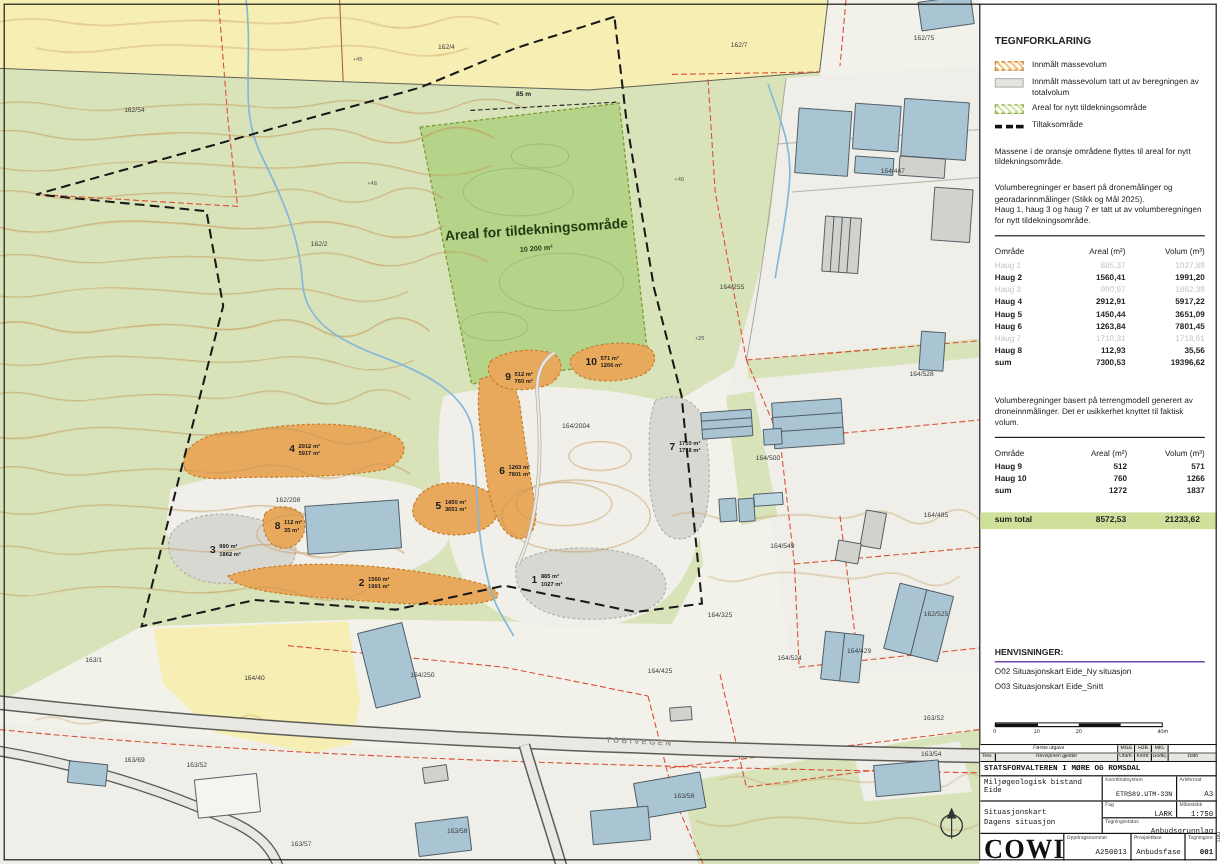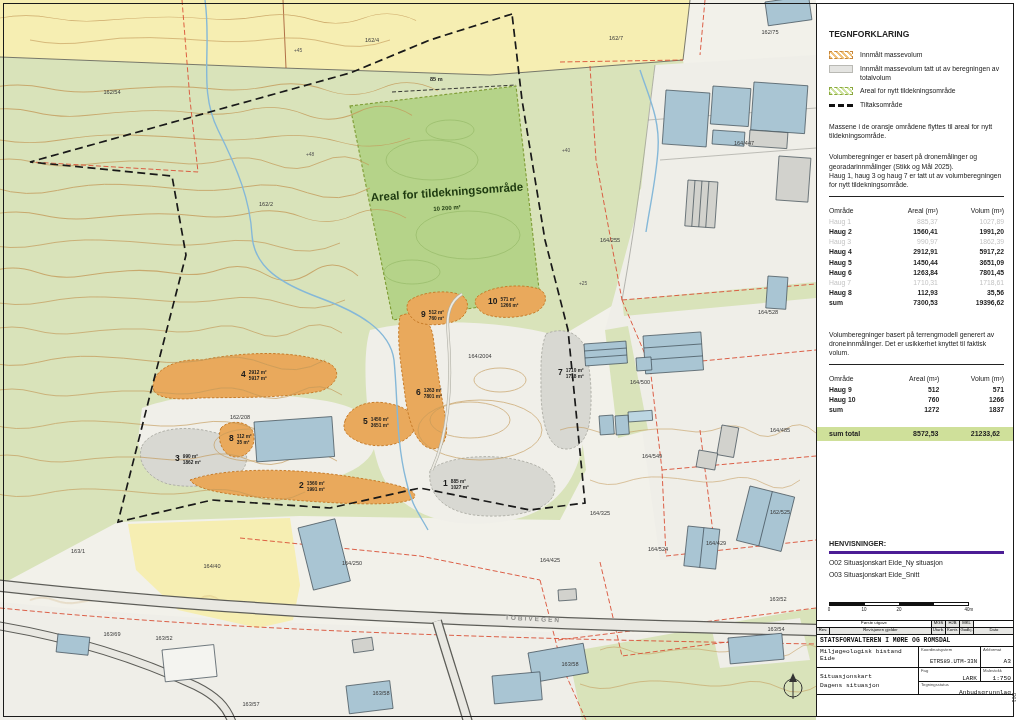--- a/index.html
+++ b/index.html
@@ -38,21 +38,21 @@
   table.vol th:first-child{text-align:left;}
   table.vol td{padding:1.6px 0;text-align:right;font-weight:bold;}
   table.vol td:first-child{text-align:left;}
   table.vol tr.muted td{color:#c3c3c3;font-weight:400;}
   .sumtotal{display:flex;background:#cfe09a;font-weight:bold;font-size:7px;
             margin:12px -10px 0 -12px;padding:3.5px 14px 3.5px 12px;}
   .sumtotal span:nth-child(1){width:34%;}
   .sumtotal span:nth-child(2){width:30%;text-align:right;}
   .sumtotal span:nth-child(3){width:36%;text-align:right;}
   .henv{position:absolute;left:12px;right:10px;top:536px;}
-  .henv-title{font-size:7.2px;font-weight:bold;border-bottom:3px solid #4c1d95;padding-bottom:3px;}
+  .henv-title{font-size:7.2px;font-weight:bold;border-bottom:1px solid #4c1d95;padding-bottom:3px;}
   .henv-item{font-size:6.8px;margin-top:5px;}
   .scalebar{position:absolute;left:12px;top:599px;width:150px;}
   .sb-bar{display:flex;width:140px;height:3.5px;border:0.8px solid #111;box-sizing:border-box;}
   .sb-bar span{flex:1;}
   .sb-b{background:#111;} .sb-w{background:#fff;}
   .sb-ticks{position:relative;height:8px;font-size:4.5px;color:#222;}
   .sb-ticks span{position:absolute;transform:translateX(-50%);top:1px;}
   
   .titleblock{position:absolute;left:0;right:0;bottom:0;height:96px;border-top:1.4px solid #111;
               font-family:"Liberation Mono",monospace;color:#111;background:#fff;}
@@ -547,18 +547,35 @@
               <div class="tb-label">Målestokk</div>
               <div class="tb-val right">1:750</div>
             </div>
           </div>
           <div class="tb-cell" style="flex:1;border-right:none">
             <div class="tb-label">Tegningsstatus</div>
             <div class="tb-val right">Anbudsgrunnlag</div>
           </div>
         </div>
       </div>
+      <div class="tb-row" style="height:21.5px;border-bottom:none">
+        <div class="tb-cell" style="width:70px;justify-content:center">
+          <div class="cowi">COWI</div>
+        </div>
+        <div class="tb-cell" style="width:56px">
+          <div class="tb-label">Oppdragsnummer</div>
+          <div class="tb-val right">A250013</div>
+        </div>
+        <div class="tb-cell" style="width:45px">
+          <div class="tb-label">Prosjektfase</div>
+          <div class="tb-val right">Anbudsfase</div>
+        </div>
+        <div class="tb-cell" style="flex:1">
+          <div class="tb-label">Tegningsnr.</div>
+          <div class="tb-val right" style="font-weight:bold">001</div>
+        </div>
+      </div>
     </div>
   </div>
 
   <div class="side-code">D01</div>
   <div class="frame"></div>
 </div>
 
 </body></html>

